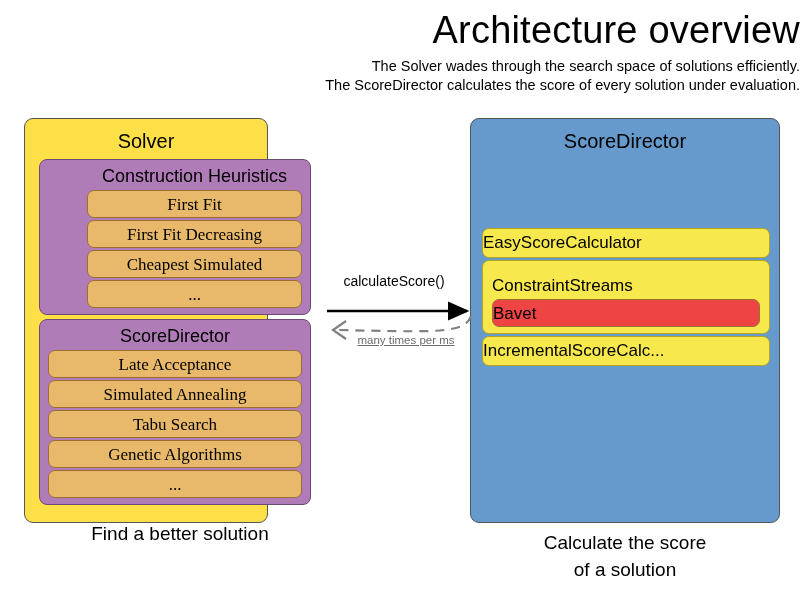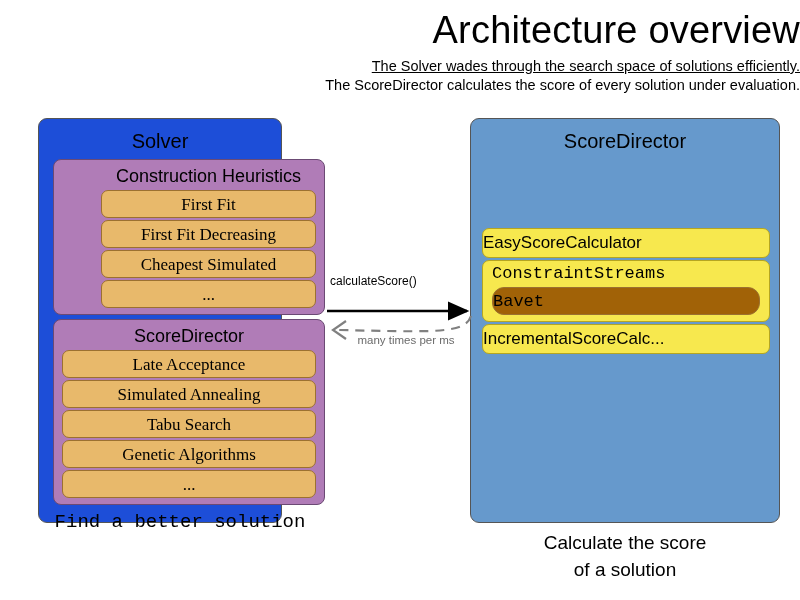--- a/index.html
+++ b/index.html
@@ -27,35 +27,35 @@
   #title {
     font-size: 38px;
     font-weight: normal;
     line-height: 44px;
     letter-spacing: 0.2px;
   }
   #subtitle-1, #subtitle-2 {
     font-size: 14.5px;
     line-height: 19px;
   }
-  #subtitle-1 { margin-top: 5px; text-decoration: underline; }
+  #subtitle-1 { margin-top: 5px; }
 
   
   .panel {
     position: absolute;
     border-radius: 9px;
     border: 1px solid #555555;
     box-sizing: border-box;
   }
   #solver-panel {
-    left: 38px;
+    left: 24px;
     top: 118px;
     width: 244px;
     height: 405px;
-    background: #1d4ed8;
+    background: #fde047;
   }
   #scoredirector-panel {
     left: 470px;
     top: 118px;
     width: 310px;
     height: 405px;
     background: #6699CC;
   }
   .panel-title {
     position: absolute;
@@ -109,70 +109,70 @@
     background: #F7E84E;
     border: 1px solid #b5a521;
     border-radius: 7px;
     text-align: left;
     font-size: 17px;
     line-height: 28px;
     margin-bottom: 2px;
     box-sizing: border-box;
   }
   .ybox.nested {
-    padding: 0 9px 6px 9px;
+    padding: 12px 9px 6px 9px;
     line-height: 26px;
-    font-family: Liberation Mono, monospace;
   }
   .ybox .nested-leaf {
-    background: #a16207;
+    background: #ef4444;
     border: 1px solid #9c7130;
-    border-radius: 12px;
+    border-radius: 7px;
     font-size: 17px;
     line-height: 28px;
     height: 28px;
     box-sizing: border-box;
   }
 
   
   #arrow-layer {
     position: absolute;
     left: 325px;
     top: 258px;
     width: 160px;
     height: 100px;
   }
   #call-label {
     position: absolute;
-    left: 330px;
+    left: 319px;
     top: 272px;
     width: 150px;
-    text-align: left;
-    font-size: 12px;
+    text-align: center;
+    font-size: 14px;
     line-height: 19px;
   }
   #freq-label {
     position: absolute;
     left: 330px;
     top: 333px;
     width: 152px;
     text-align: center;
     font-size: 11.5px;
     line-height: 15px;
     color: #6b6b6b;
+    text-decoration: underline;
   }
 
   
   .caption {
     position: absolute;
     text-align: center;
     font-size: 19px;
     line-height: 27px;
   }
-  #solver-caption { left: 30px; top: 509px; width: 300px; font-family: Liberation Mono, monospace; }
+  #solver-caption { left: 30px; top: 520px; width: 300px; }
   #scoredirector-caption { left: 470px; top: 529px; width: 310px; }
 </style>
 </head>
 <body>
 
 <div id="header">
   <div id="title">Architecture overview</div>
   <div id="subtitle-1">The Solver wades through the search space of solutions efficiently.</div>
   <div id="subtitle-2">The ScoreDirector calculates the score of every solution under evaluation.</div>
 </div>

